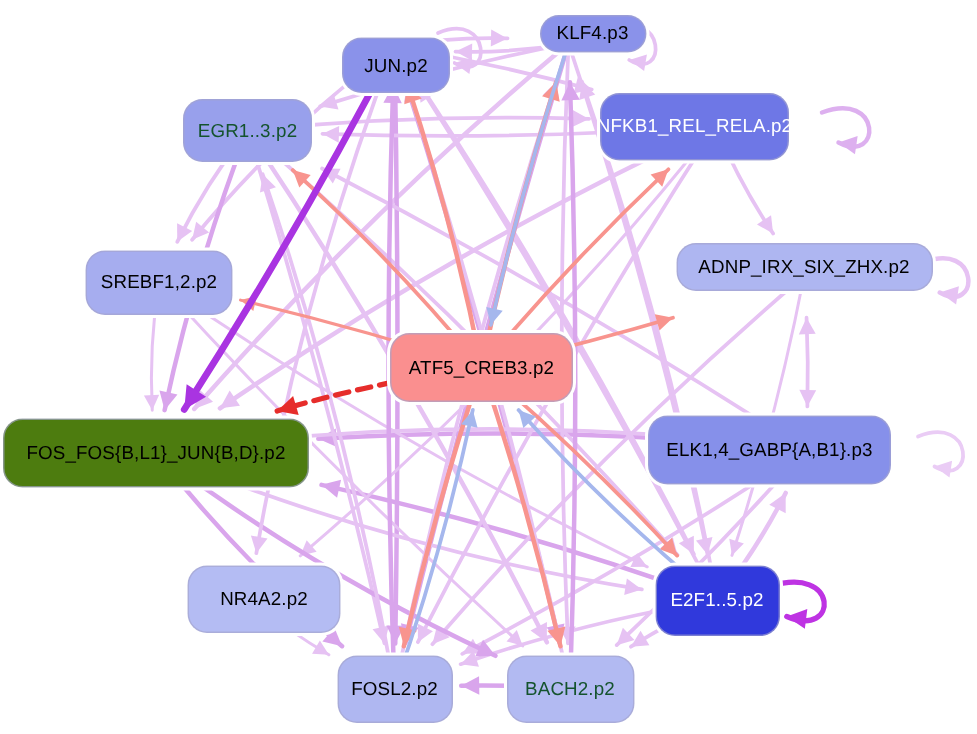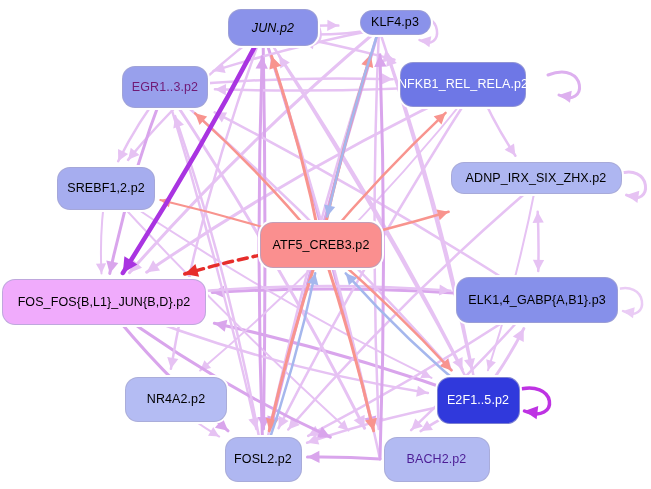--- a/index.html
+++ b/index.html
@@ -171,53 +171,53 @@
       <path d="M 478 400 Q 407.01375522883717 341.58148663917785 345.70737677780465 273.3582054573205" fill="none" stroke="#A5B7ED" stroke-width="2.5" stroke-linecap="round"></path>
       <path d="M 345.70737677780465 273.3582054573205 L 357.2555756430189 277.7490741606029 L 348.90816183053914 285.291168209554 Z" fill="#A5B7ED"></path>
       <path d="M 263 31 Q 198.3860454548043 155.19804880927632 122.84103000005696 272.9826707380408" fill="none" stroke="#A934E1" stroke-width="4.5" stroke-linecap="round"></path>
       <path d="M 122.84103000005696 272.9826707380408 L 124.41113206297132 256.1835515792268 L 137.4287629936797 264.5048366333434 Z" fill="#A934E1"></path>
       <path d="M 321 245 Q 251.52480701309395 254.27479161125225 184.78405332995146 273.9596416245517" fill="none" stroke="#E62D2B" stroke-width="3.5" stroke-linecap="round" stroke-dasharray="9 6"></path>
       <path d="M 184.78405332995146 273.9596416245517 L 195.40230909479322 263.91930948301354 L 199.131050021843 276.7380064175285 Z" fill="#E62D2B"></path>
       <path d="M 513.5 391 C 559.5 376, 559.5 426, 524.5 411" fill="none" stroke="#BE33E3" stroke-width="3.5" stroke-linecap="round"></path>
       <path d="M 524.5 411 L 538.2275442506607 405.988996722596 L 536.5716805438947 419.23590637672345 Z" fill="#BE33E3"></path>
     </svg>
   <div id="node-layer">
-      <div class="node" style="left: 228px; top: 9px; width: 90px; height: 37px; background: rgb(138, 146, 234); color: rgb(0, 0, 0); font-style: italic;">
+      <div class="node" style="left: 228px; top: 25px; width: 72px; height: 37px; background: rgb(138, 146, 234); color: rgb(0, 0, 0);">
         <span>JUN.p2</span>
       </div>
       <div class="node" style="left: 343.5px; top: 9.5px; width: 71px; height: 25px; background: rgb(138, 146, 234); color: rgb(0, 0, 0); margin-left: 16px;">
         <span>KLF4.p3</span>
       </div>
       <div class="node" style="left: 400px; top: 61.5px; width: 126px; height: 45px; background: rgb(110, 119, 230); color: rgb(255, 255, 255);">
         <span>NFKB1_REL_RELA.p2</span>
       </div>
-      <div class="node" style="left: 122px; top: 66px; width: 86px; height: 42px; background: rgb(152, 160, 236); color: #701a75;">
+      <div class="node" style="left: 122px; top: 66px; width: 86px; height: 42px; background: rgb(152, 160, 236); color: #14532d;">
         <span>EGR1..3.p2</span>
       </div>
       <div class="node" style="left: 57px; top: 166.5px; width: 98px; height: 43px; background: rgb(166, 173, 239); color: rgb(0, 0, 0);">
         <span>SREBF1,2.p2</span>
       </div>
       <div class="node" style="left: 450.5px; top: 161.5px; width: 171px; height: 32px; background: rgb(174, 182, 241); color: rgb(0, 0, 0);">
         <span>ADNP_IRX_SIX_ZHX.p2</span>
       </div>
       <div class="node" style="left: 260px; top: 222px; width: 122px; height: 46px; background: rgb(250, 143, 143); color: rgb(0, 0, 0);">
         <span>ATF5_CREB3.p2</span>
       </div>
-      <div class="node" style="left: 2px; top: 279px; width: 204px; height: 46px; background: #f0abfc; color: rgb(0, 0, 0);">
+      <div class="node" style="left: 2px; top: 279px; width: 204px; height: 46px; background: #4d7c0f; color: rgb(0, 0, 0);">
         <span>FOS_FOS{B,L1}_JUN{B,D}.p2</span>
       </div>
-      <div class="node" style="left: 456px; top: 277px; width: 162px; height: 46px; background: rgb(134, 144, 234); color: rgb(0, 0, 0);">
+      <div class="node" style="left: 432px; top: 277px; width: 162px; height: 46px; background: rgb(134, 144, 234); color: rgb(0, 0, 0);">
         <span>ELK1,4_GABP{A,B1}.p3</span>
       </div>
       <div class="node" style="left: 125px; top: 376.5px; width: 102px; height: 45px; background: rgb(180, 188, 243); color: rgb(0, 0, 0);">
         <span>NR4A2.p2</span>
       </div>
       <div class="node" style="left: 436.5px; top: 376.5px; width: 83px; height: 47px; background: rgb(48, 57, 220); color: rgb(255, 255, 255);">
         <span>E2F1..5.p2</span>
       </div>
       <div class="node" style="left: 224.5px; top: 436.5px; width: 77px; height: 45px; background: rgb(175, 183, 241); color: rgb(0, 0, 0);">
         <span>FOSL2.p2</span>
       </div>
-      <div class="node" style="left: 337.5px; top: 436.5px; width: 106px; height: 45px; background: rgb(178, 186, 242); color: #4c1d95; margin-left: 46px;">
+      <div class="node" style="left: 337.5px; top: 436.5px; width: 85px; height: 45px; background: rgb(178, 186, 242); color: #14532d;">
         <span>BACH2.p2</span>
       </div>
     </div>
 </div>
 
 </body></html>

